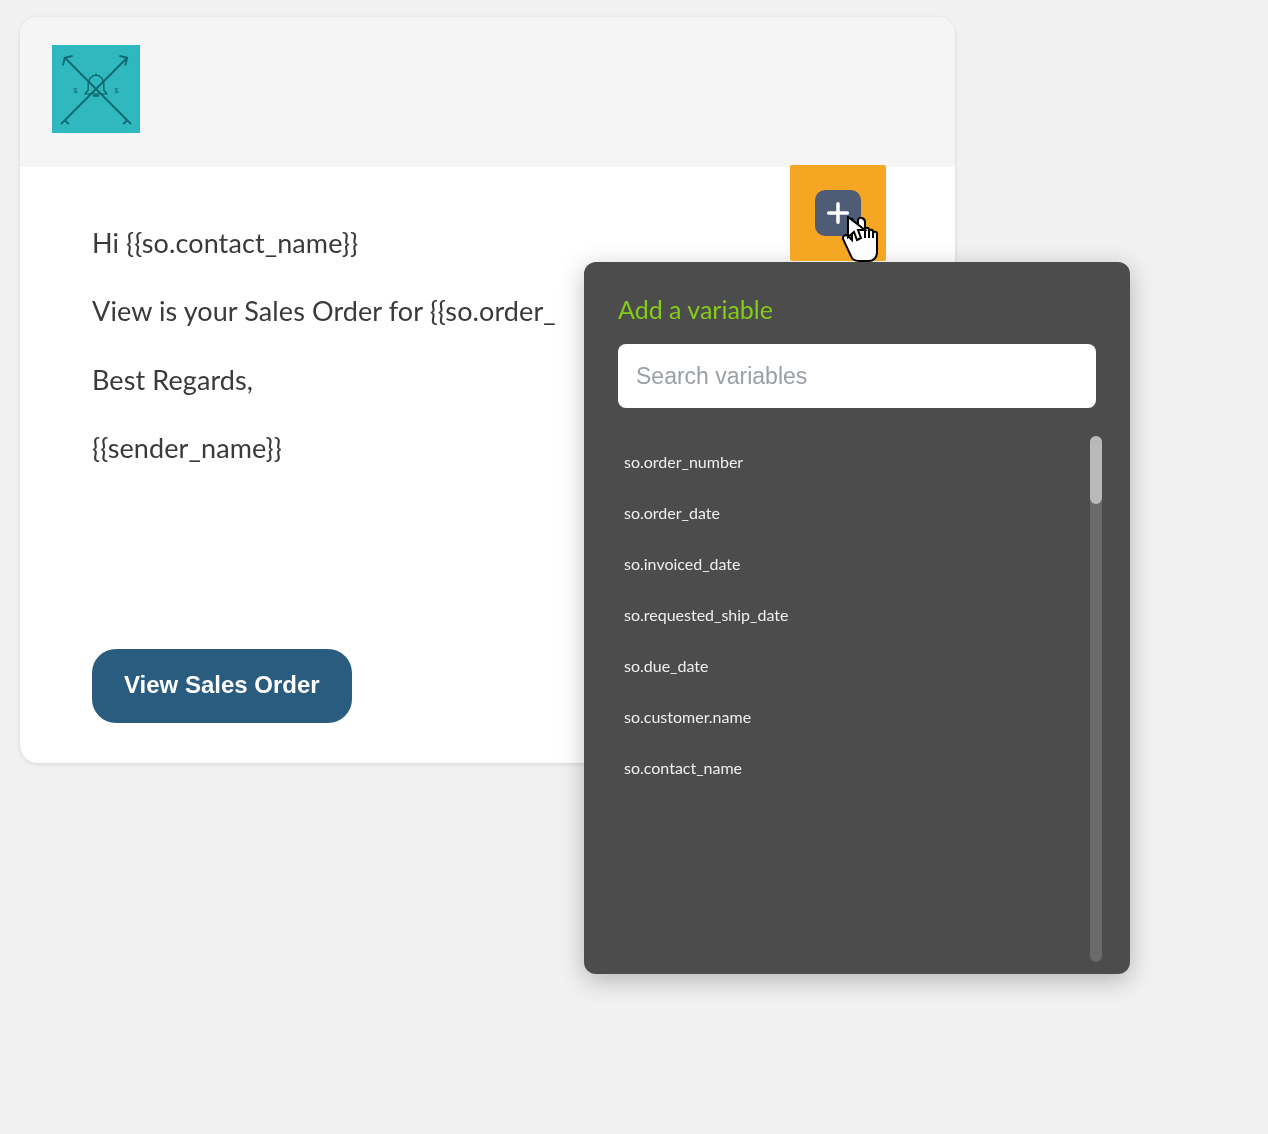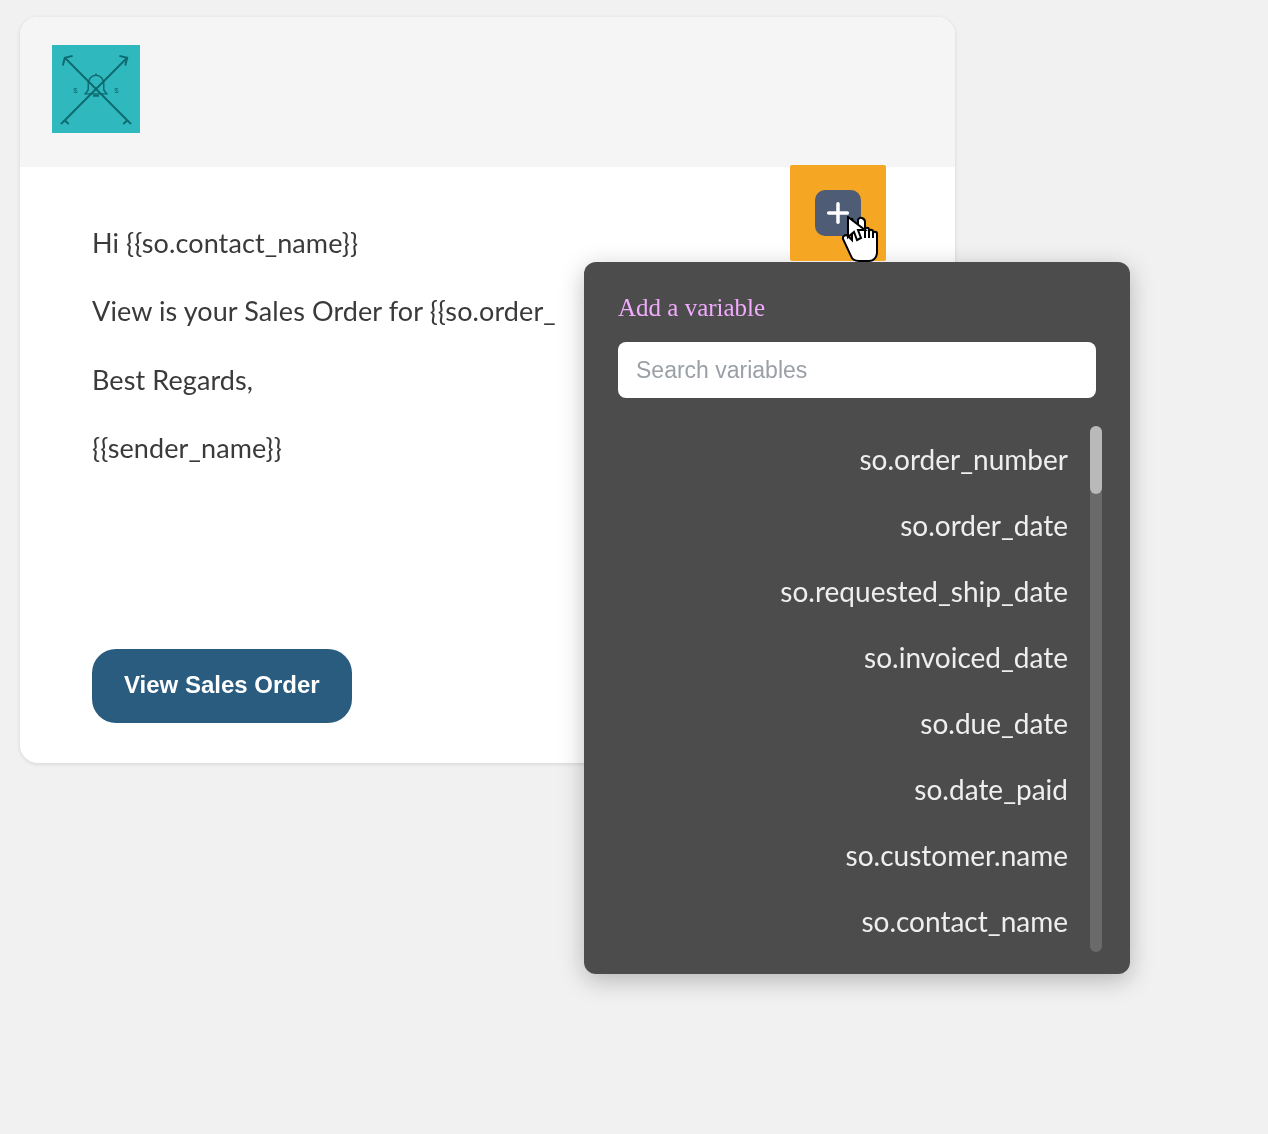--- a/index.html
+++ b/index.html
@@ -111,51 +111,49 @@
     background: #4c4c4c;
     border-radius: 12px;
     padding: 32px 34px 28px 34px;
     color: #ffffff;
     z-index: 40;
     box-shadow: 0 6px 24px rgba(0,0,0,0.25);
   }
   .popover-title {
     font-size: 25px;
     font-weight: 400;
-    color: #f0abfc;
+    color: #84cc16;
     margin-bottom: 20px;
-    font-family: Liberation Serif, serif;
   }
   .search-input {
     width: 100%;
-    height: 56px;
+    height: 64px;
     border: none;
     border-radius: 8px;
     background: #ffffff;
     padding: 0 18px;
     font-size: 23px;
     color: #333;
   }
   .search-input::placeholder { color: #9aa0a6; }
 
   .var-scroll {
     position: relative;
     margin-top: 28px;
     height: 540px;
   }
   .var-list {
     list-style: none;
     padding-right: 28px;
   }
   .var-list li {
-    font-size: 28px;
+    font-size: 16px;
     color: #eeeeee;
     padding: 16px 0 16px 6px;
     cursor: pointer;
-    text-align: right;
   }
   .scrollbar-track {
     position: absolute;
     right: -6px;
     top: 0;
     width: 12px;
     height: 526px;
     background: #6a6a6a;
     border-radius: 6px;
   }
@@ -226,23 +224,22 @@
   <path d="M6 2 L6 22 L12 17 L15 25 L19 23 L16 15 L23 15 Z" fill="#fff" stroke="#000" stroke-width="2" transform="translate(0,-1)"></path>
 </svg>
 
 <div class="popover">
   <div class="popover-title">Add a variable</div>
   <input type="text" class="search-input" placeholder="Search variables" style="">
   <div class="var-scroll">
     <ul class="var-list">
       <li>so.order_number</li>
       <li>so.order_date</li>
+      <li>so.invoiced_date</li>
       <li>so.requested_ship_date</li>
-      <li>so.invoiced_date</li>
       <li>so.due_date</li>
-      <li>so.date_paid</li>
       <li>so.customer.name</li>
       <li>so.contact_name</li>
     </ul>
     <div class="scrollbar-track"></div>
     <div class="scrollbar-thumb"></div>
   </div>
 </div>
 
 </body></html>

